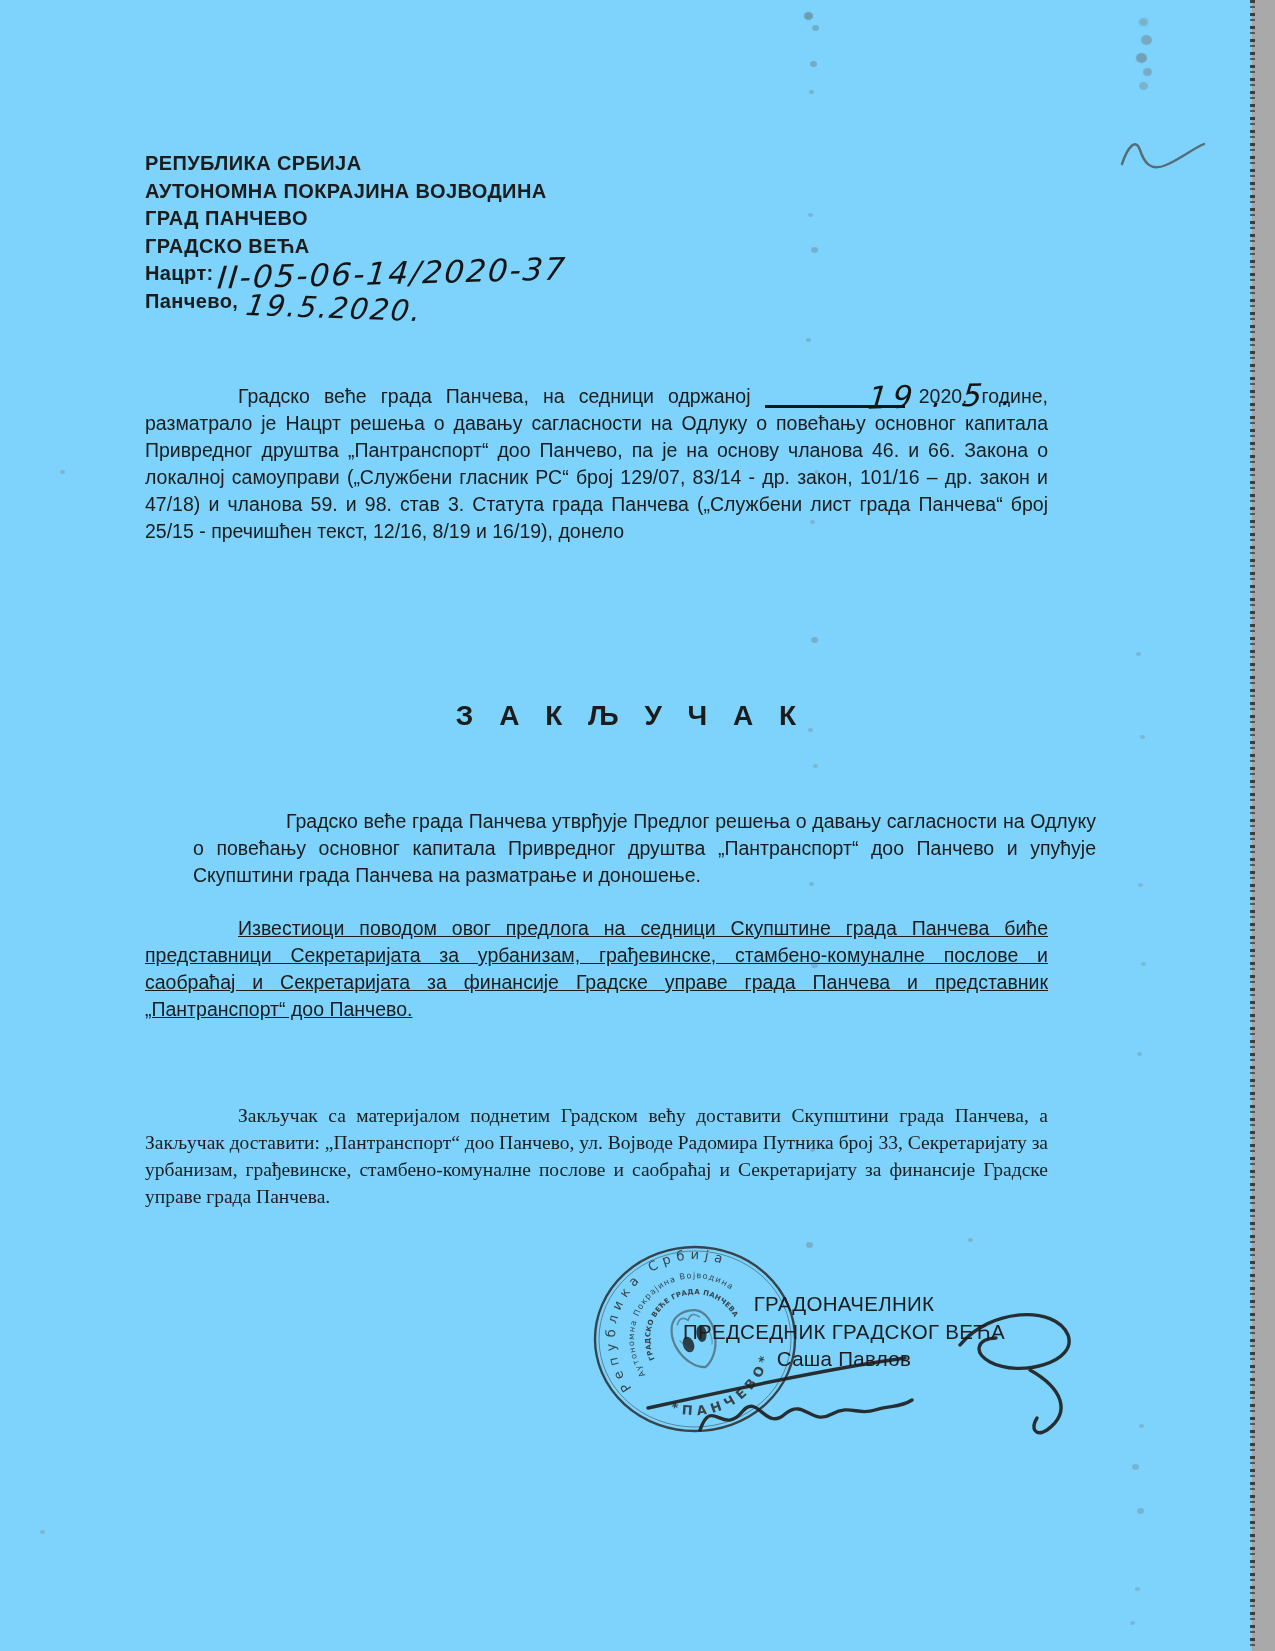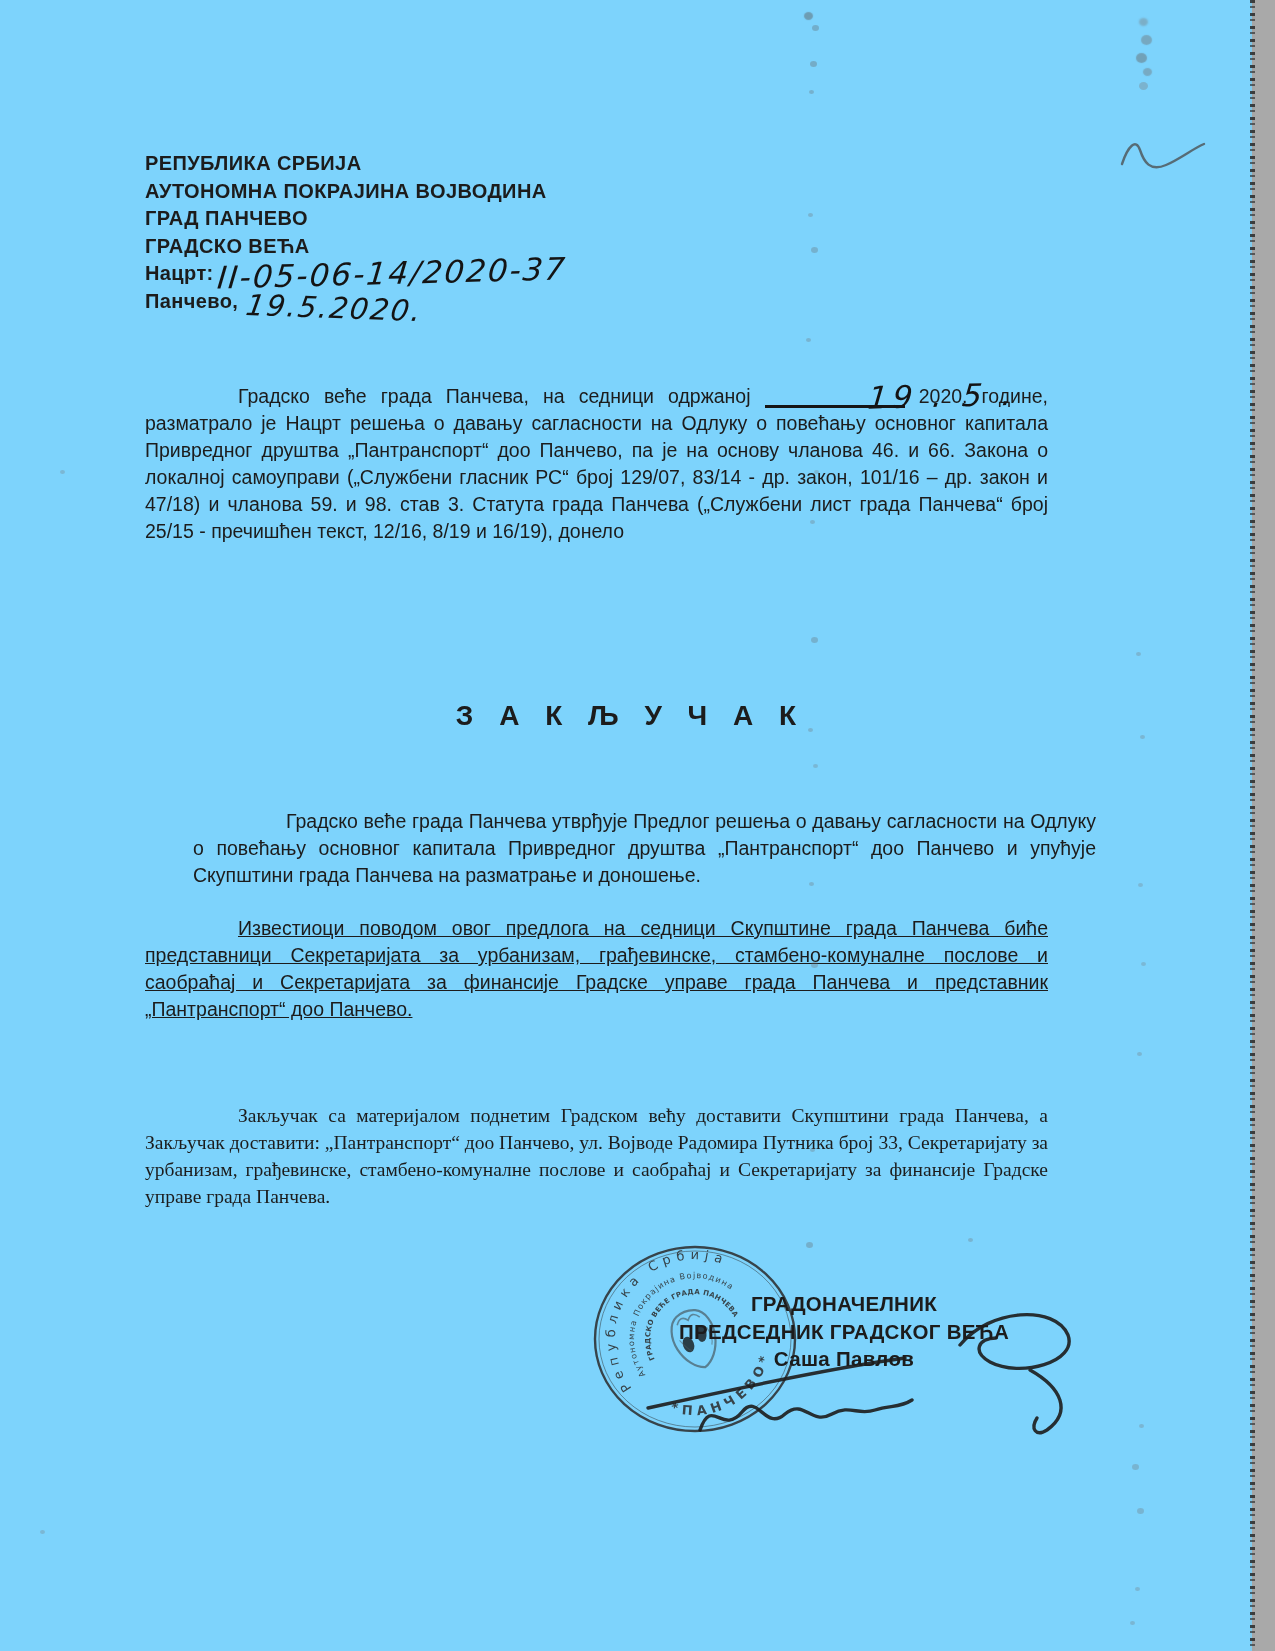--- a/index.html
+++ b/index.html
@@ -59,21 +59,21 @@
     width:140px;height:22px;
     border-bottom:3px solid #151515;
     vertical-align:-5px;
   }
   .date-fill .hw{
     position:absolute;left:10px;bottom:-6px;
     font-size:31px;white-space:nowrap;letter-spacing:5px;
   }
   .sig-block{
     position:absolute;left:634px;top:1290px;width:420px;
-    text-align:center;font-weight:bold;
+    text-align:center;font-weight:normal;
     font-size:20.5px;line-height:27.5px;letter-spacing:.3px;
     z-index:4;
   }
   .stamp{position:absolute;left:590px;top:1240px;z-index:2;}
   .signature{position:absolute;left:600px;top:1300px;z-index:5;}
   .checkmark{position:absolute;left:1114px;top:130px;z-index:1;}
   
   .noise{
     position:absolute;top:0;left:0;width:5px;height:4px;border-radius:50%;
     background:transparent;

